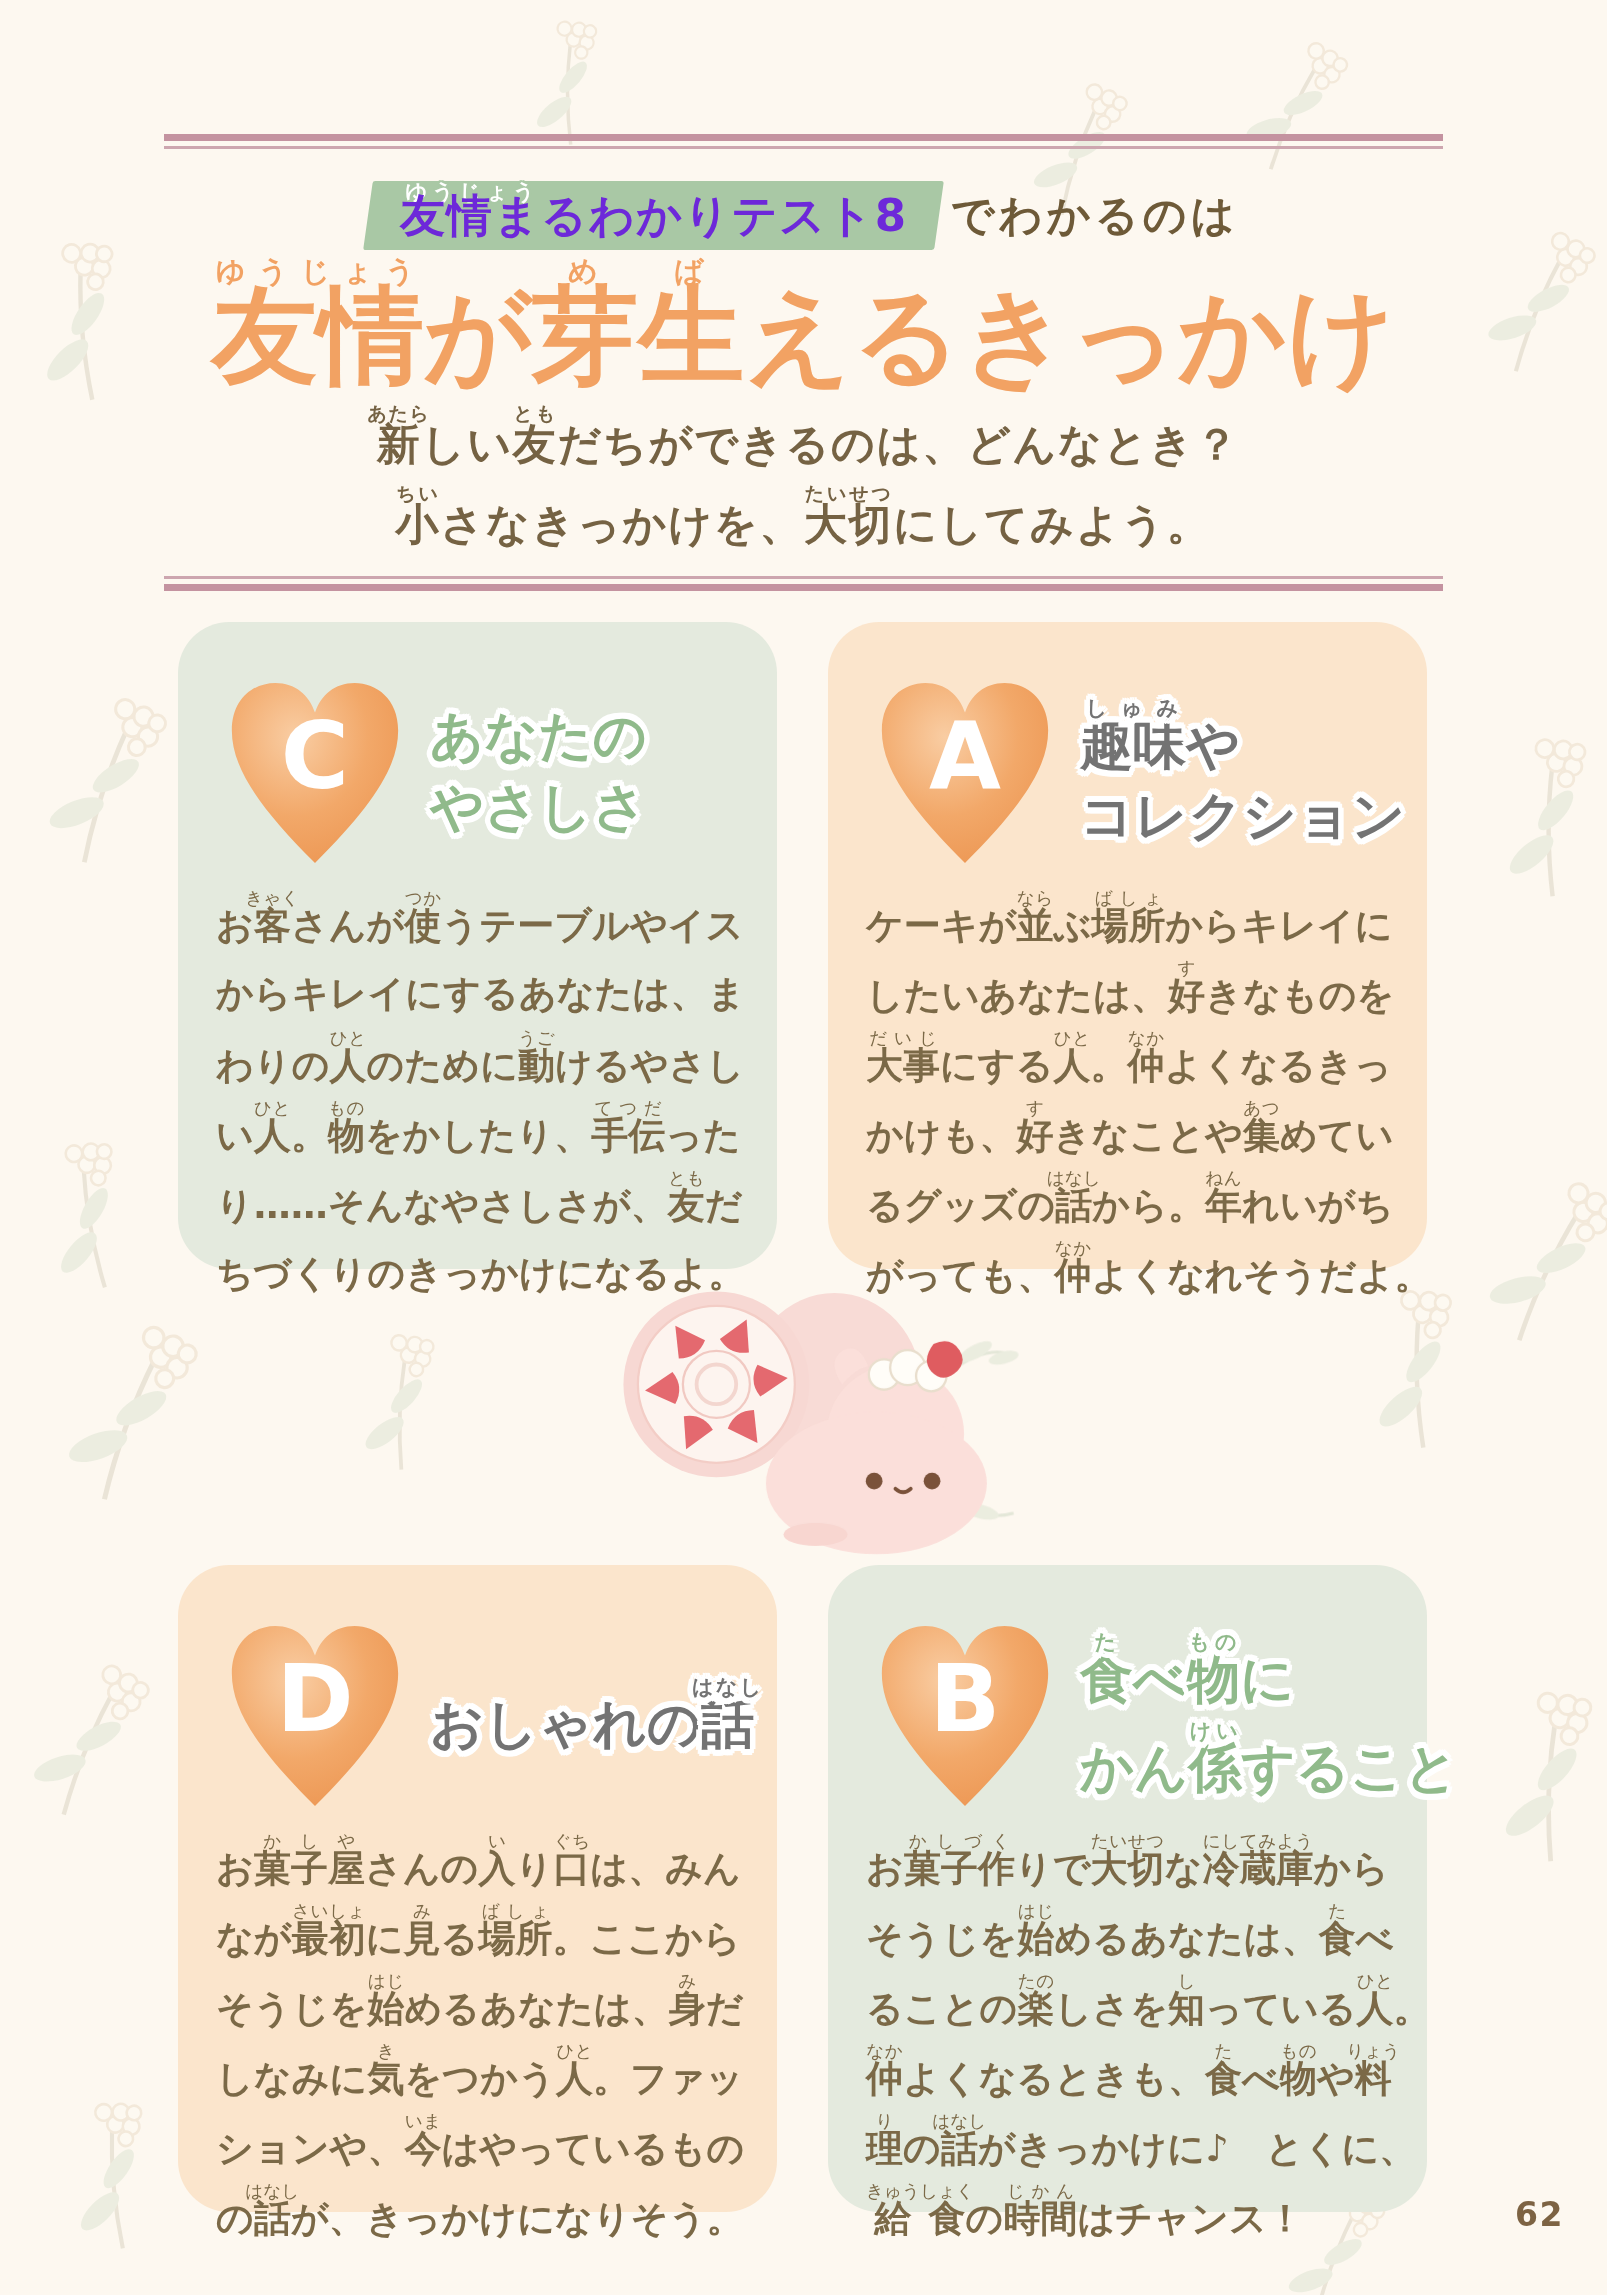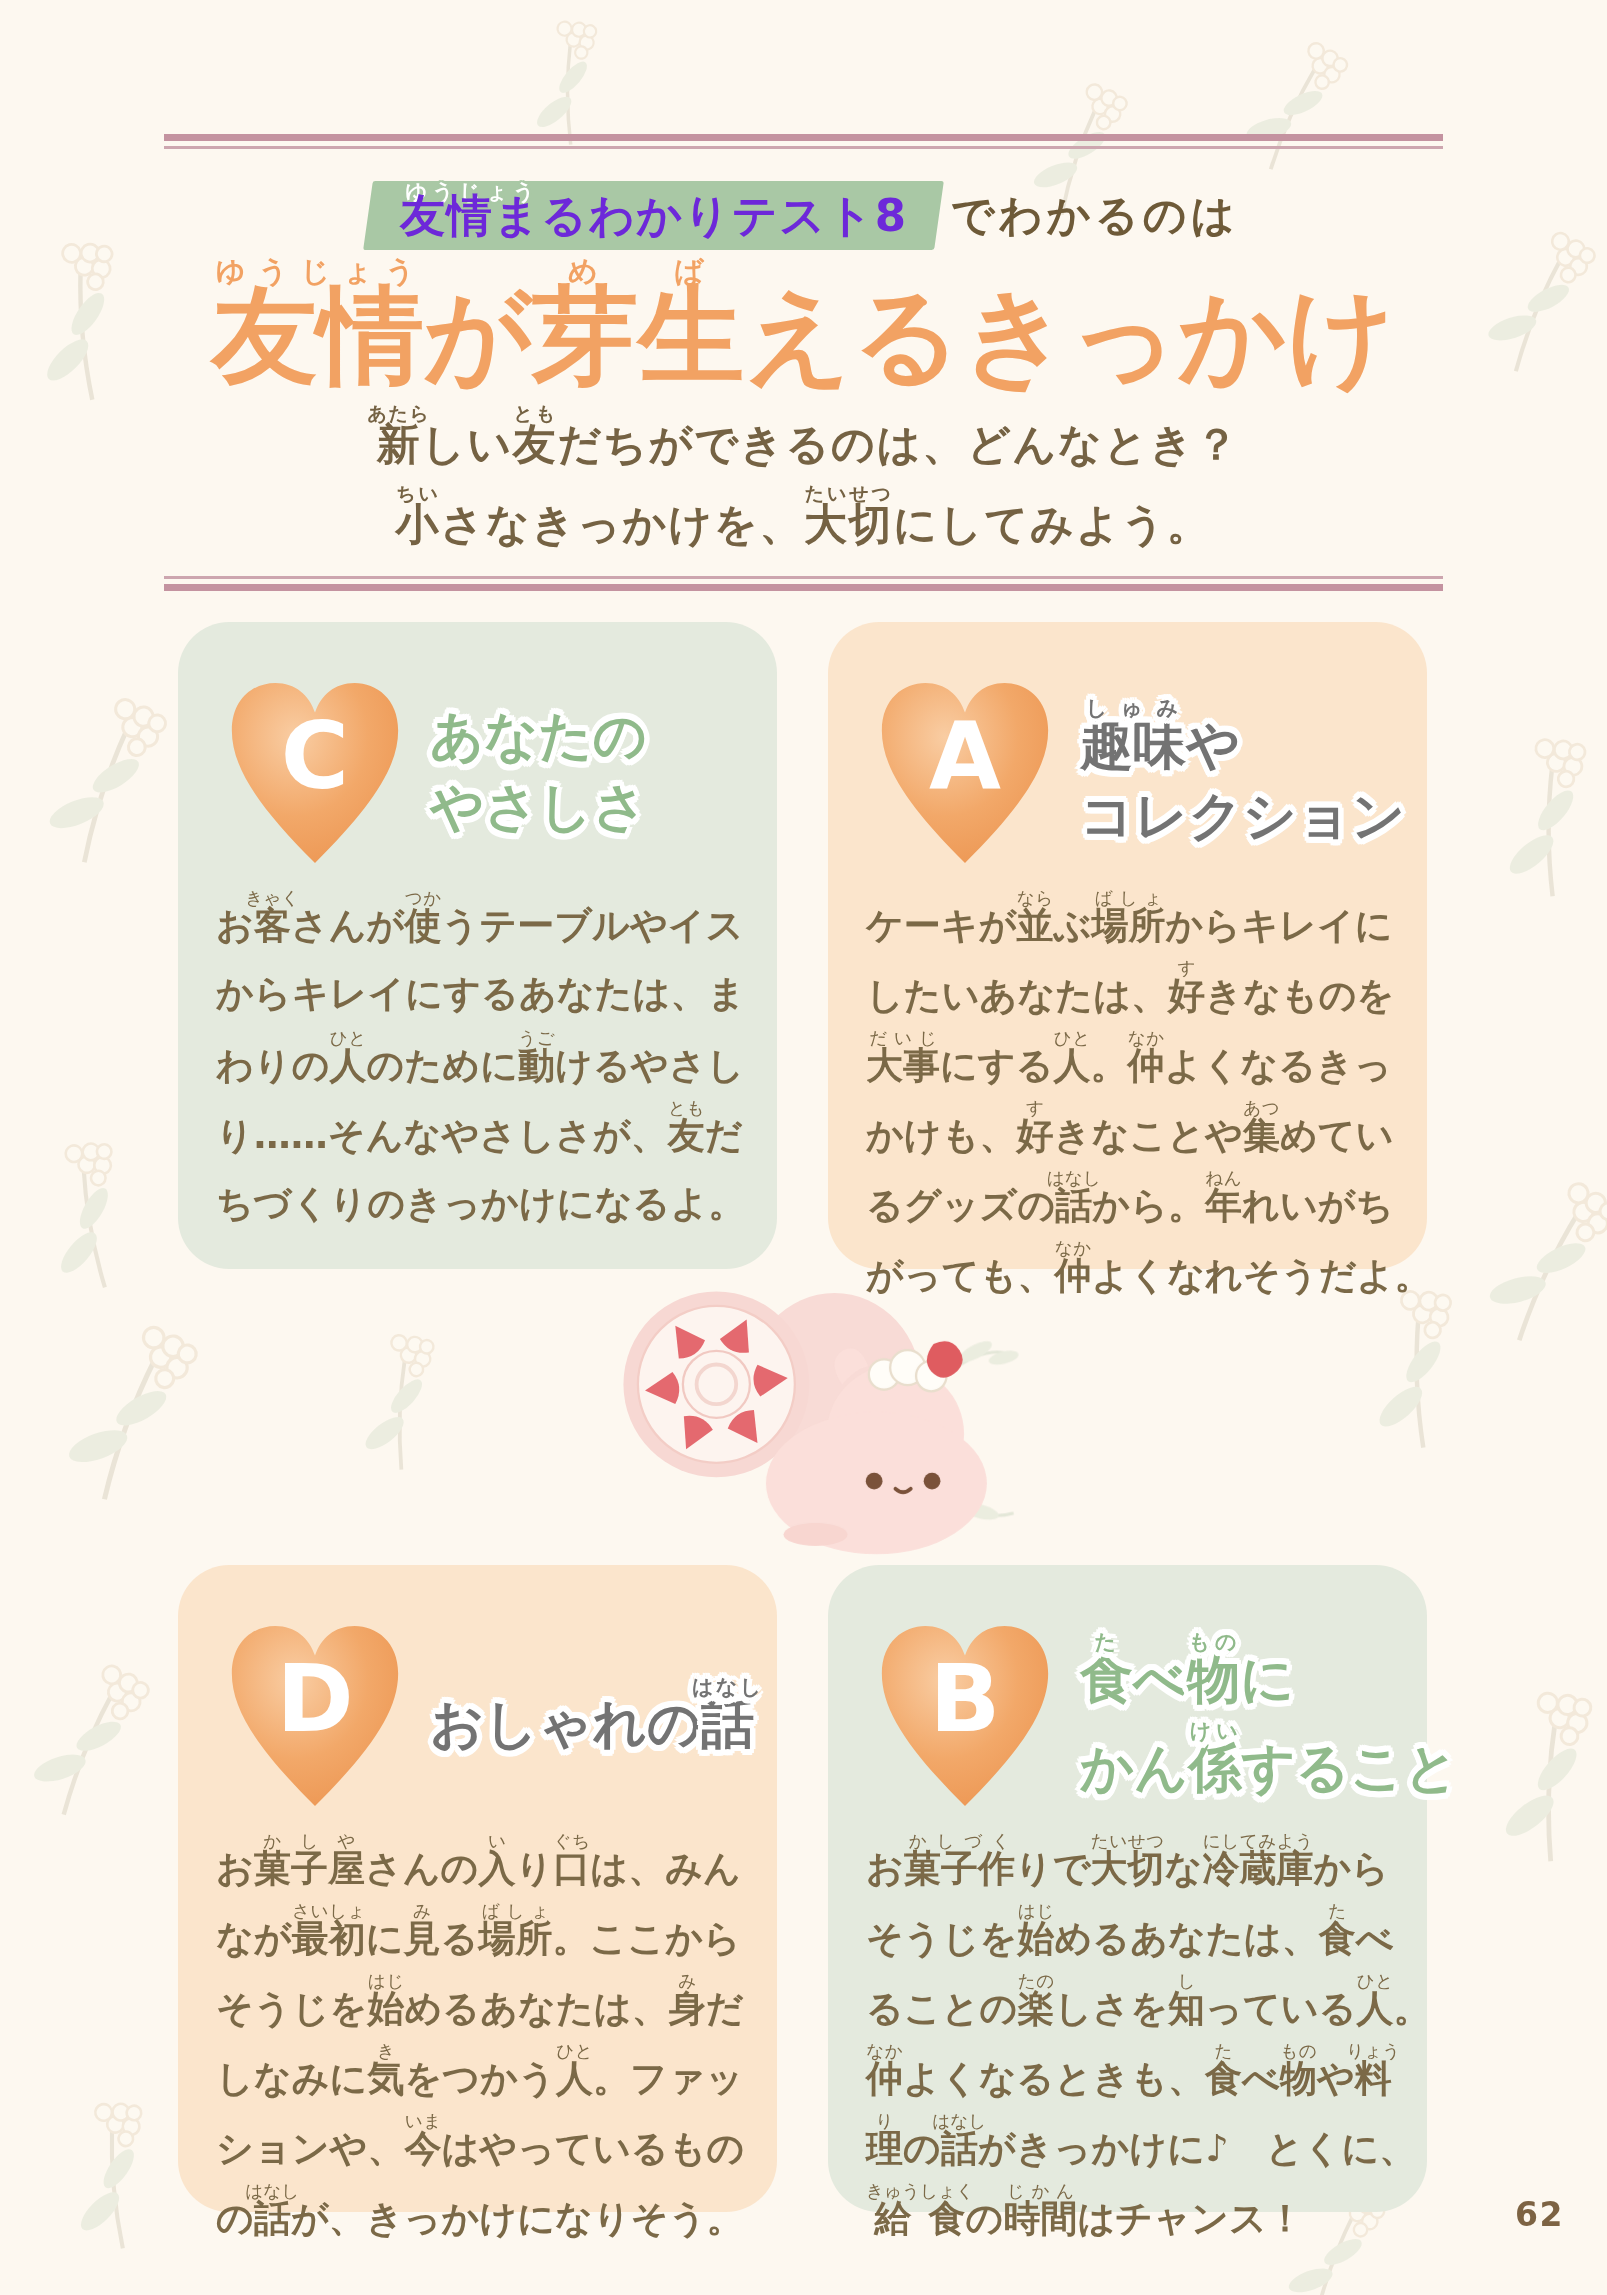--- a/index.html
+++ b/index.html
@@ -360,20 +360,21 @@
       </div>
       <h2 class="card-title">
             <div class="title-line">あなたの</div>
             <div class="title-line">やさしさ</div>
           </h2>
     </div>
     <div class="card-body">
           <div class="body-line">お<ruby>客<rt>きゃく</rt></ruby>さんが<ruby>使<rt>つか</rt></ruby>うテーブルやイス</div>
           <div class="body-line">からキレイにするあなたは、ま</div>
           <div class="body-line">わりの<ruby>人<rt>ひと</rt></ruby>のために<ruby>動<rt>うご</rt></ruby>けるやさし</div>
+          <div class="body-line">い<ruby>人<rt>ひと</rt></ruby>。<ruby>物<rt>もの</rt></ruby>をかしたり、<ruby>手伝<rt>てつだ</rt></ruby>った</div>
           <div class="body-line">り……そんなやさしさが、<ruby>友<rt>とも</rt></ruby>だ</div>
           <div class="body-line">ちづくりのきっかけになるよ。</div>
         </div>
   </section>
       <section class="card peach">
     <div class="card-head">
       <div class="heart">
         <svg viewBox="0 0 100 100">
           <defs>
             <radialGradient id="heartGrad" cx="38%" cy="30%" r="80%">

